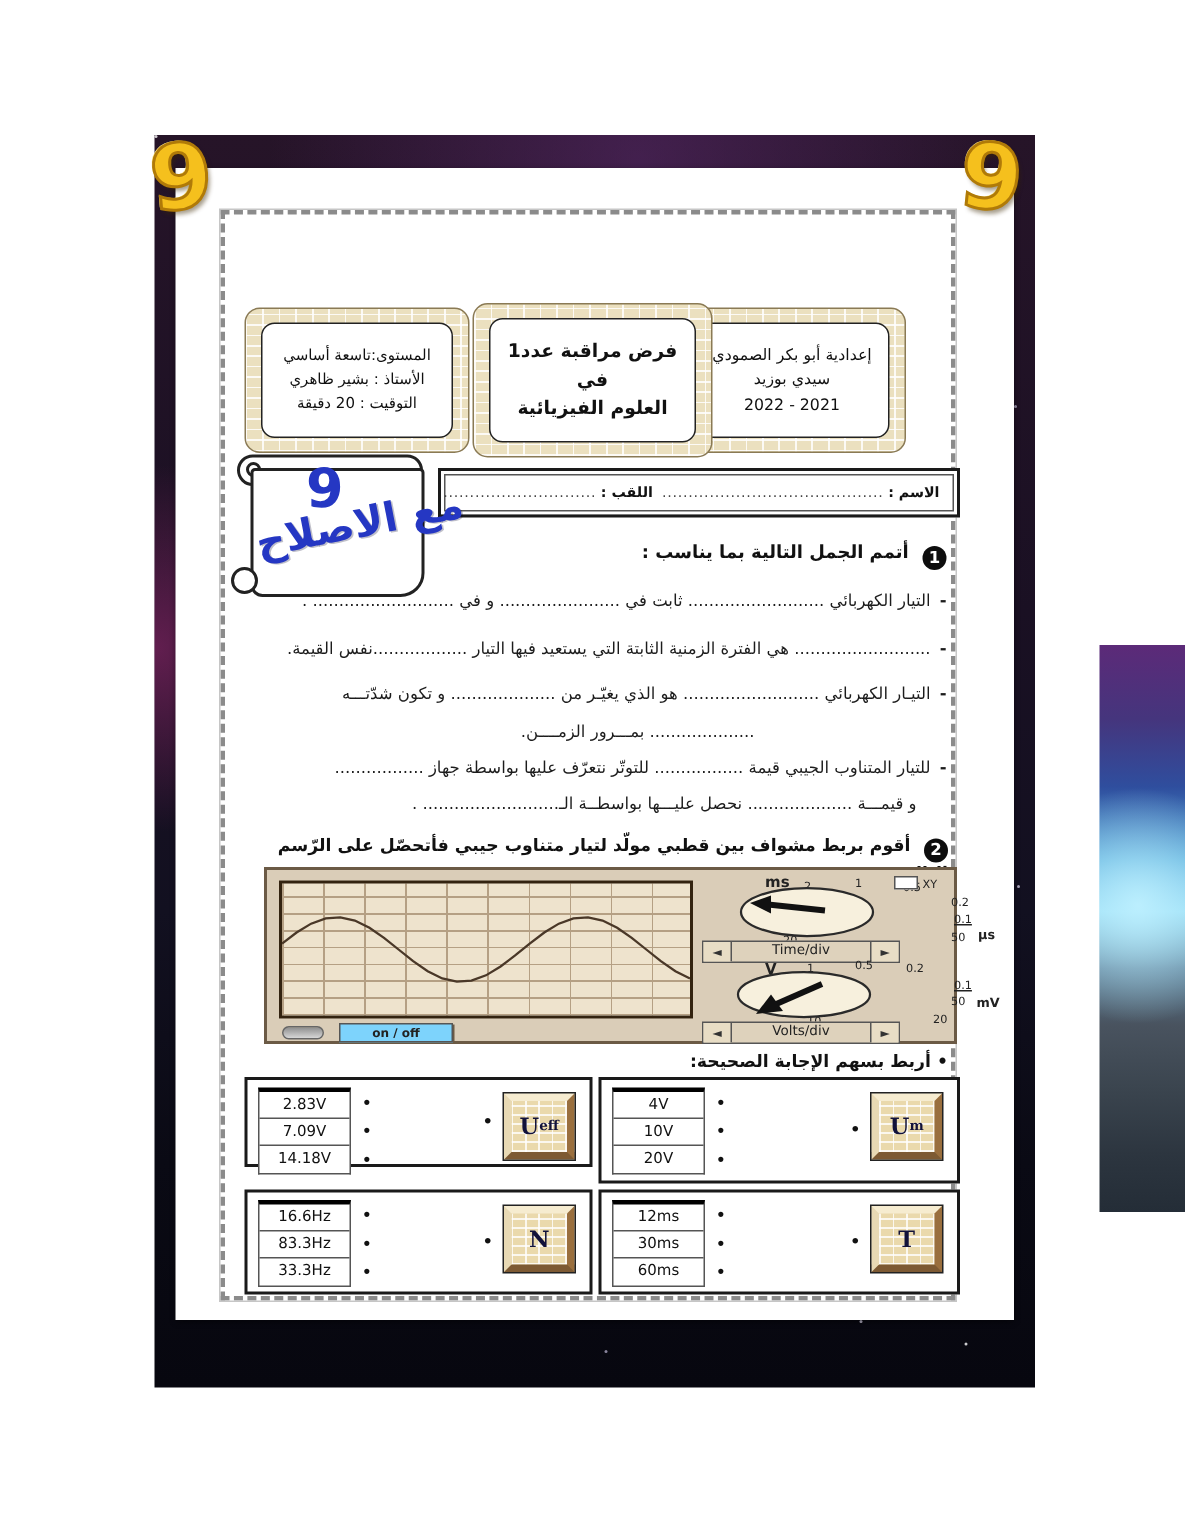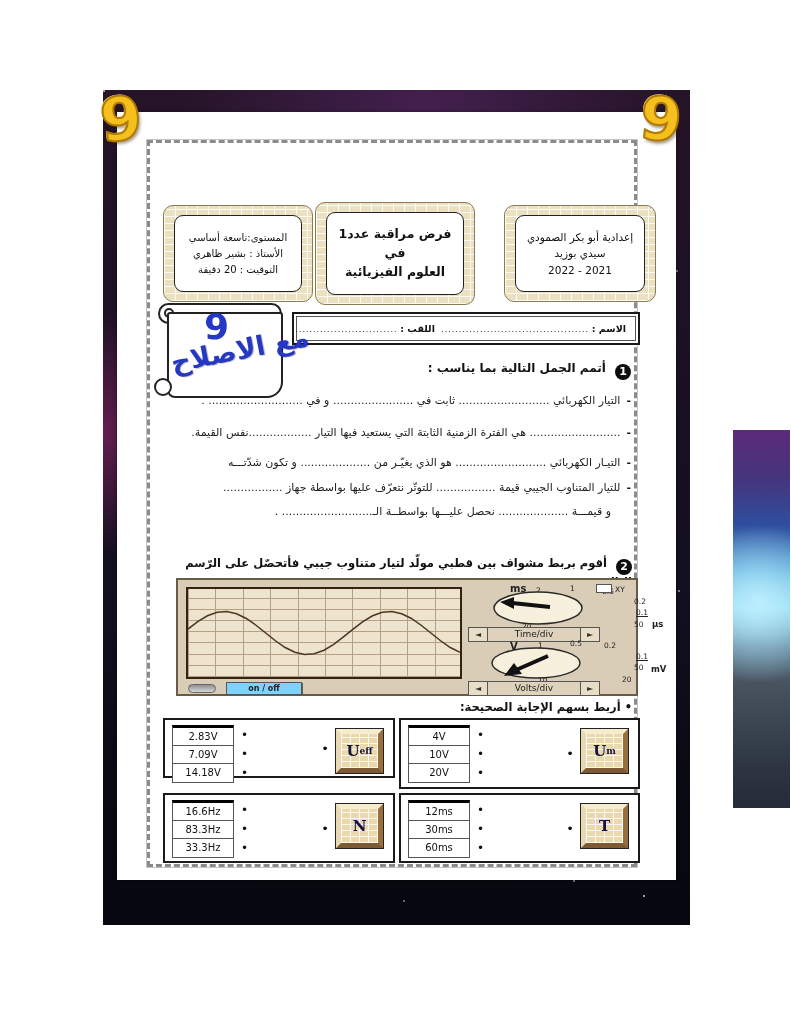--- a/index.html
+++ b/index.html
@@ -38,21 +38,21 @@
   
   .plaque { position:absolute; top:205px; height:97px; z-index:3; border:1px solid #8a7a55; border-radius:10px;
     background-color:#ebe0bf;
     background-image:
       repeating-linear-gradient(0deg, rgba(255,255,255,.85) 0 1px, transparent 1px 7px),
       repeating-linear-gradient(90deg, rgba(255,255,255,.85) 0 1px, transparent 1px 11px);
     padding:9px 10px; }
   .plaque-inner { width:100%; height:100%; background:#fff; border:1.3px solid #222; border-radius:9px;
     display:flex; flex-direction:column; justify-content:center; align-items:center;
     direction:rtl; text-align:center; color:#111; }
-  #plaque-school { left:504px; width:152px; }
+  #plaque-school { left:452px; width:152px; }
   #plaque-school .plaque-inner { font-size:10.5px; line-height:1.55; }
   #plaque-title { left:315px; top:202px; height:103px; width:160px; }
   #plaque-title .plaque-inner { font-weight:bold; font-size:12.5px; line-height:1.5; }
   #plaque-info { left:163px; width:150px; }
   #plaque-info .plaque-inner { font-size:10px; line-height:1.6; }
 
   
   #identity { left:292px; top:312px; width:348px; height:33px; z-index:3;
     border:2px solid #1a1a1a; box-shadow: inset 0 0 0 2px #fff, inset 0 0 0 3px #555;
     background:#fff; display:flex; align-items:center; direction:rtl; padding:0 12px;
@@ -201,20 +201,23 @@
   <div class="abs" id="q1-lines">
     <div class="fill-line" id="fl1">
       <span class="dash">-</span><span>التيار الكهربائي .......................... ثابت في ....................... و في ........................... .</span>
     </div>
     <div class="fill-line" id="fl2">
       <span class="dash">-</span><span>.......................... هي الفترة الزمنية الثابتة التي يستعيد فيها التيار ..................نفس القيمة.</span>
     </div>
     <div class="fill-line" id="fl3">
       <span class="dash">-</span><span>التيـار الكهربائي .......................... هو الذي يغيّـر من .................... و تكون شدّتـــه</span>
     </div>
+    <div class="fill-line" id="fl4">
+      <span class="dash"></span><span>.................... بمـــرور الزمــــن.</span>
+    </div>
     <div class="fill-line" id="fl5">
       <span class="dash">-</span><span>للتيار المتناوب الجيبي قيمة ................. للتوتّر نتعرّف عليها بواسطة جهاز .................</span>
     </div>
     <div class="fill-line" id="fl6">
       <span class="dash"></span><span>و قيمـــة .................... نحصل عليـــها بواسطــة الـ.......................... .</span>
     </div>
   </div>
 
   <div class="abs qhead" id="q2-head">
     <span class="qnum">2</span>

